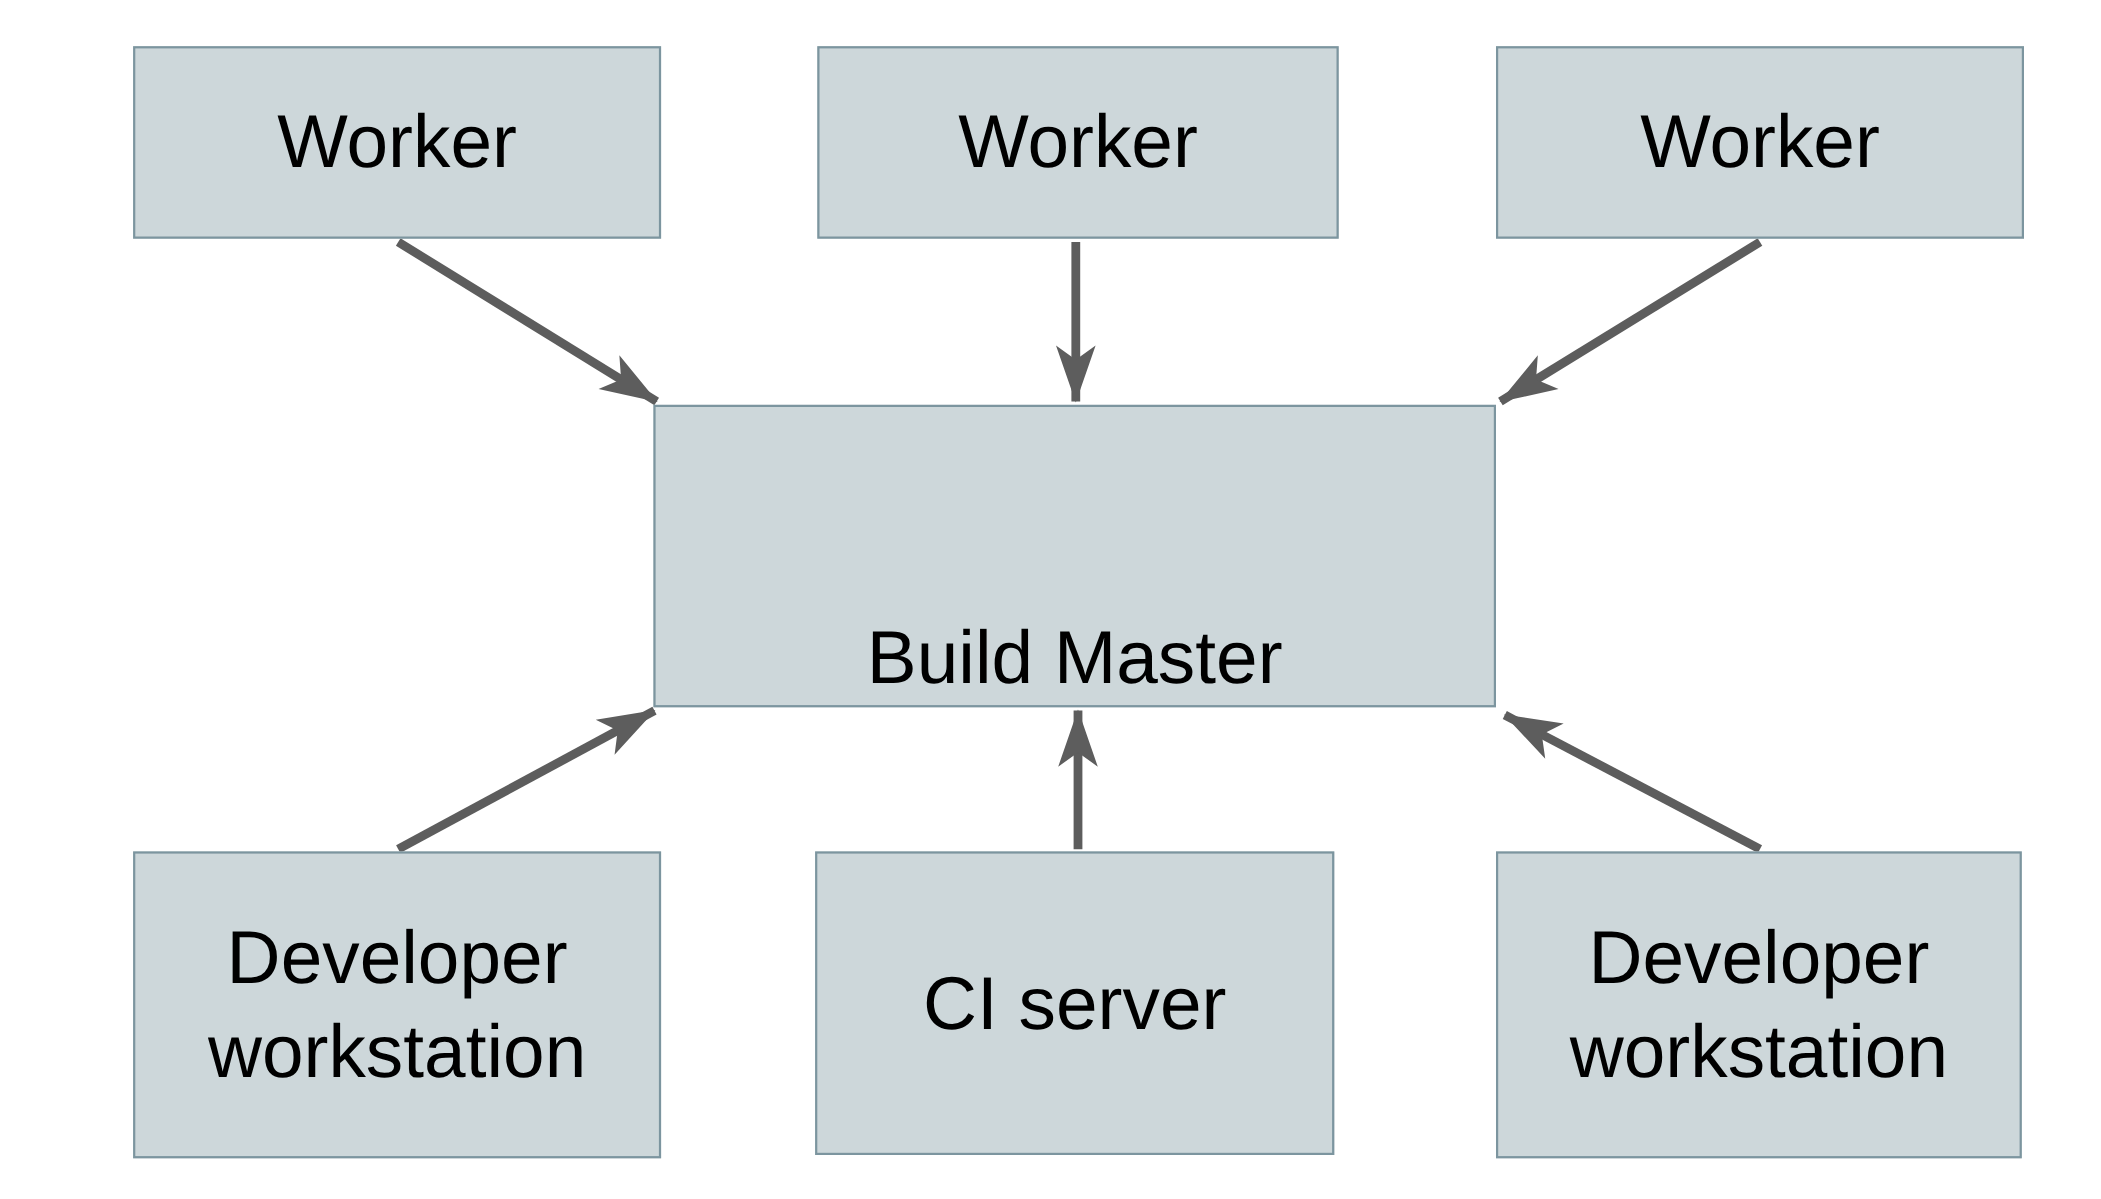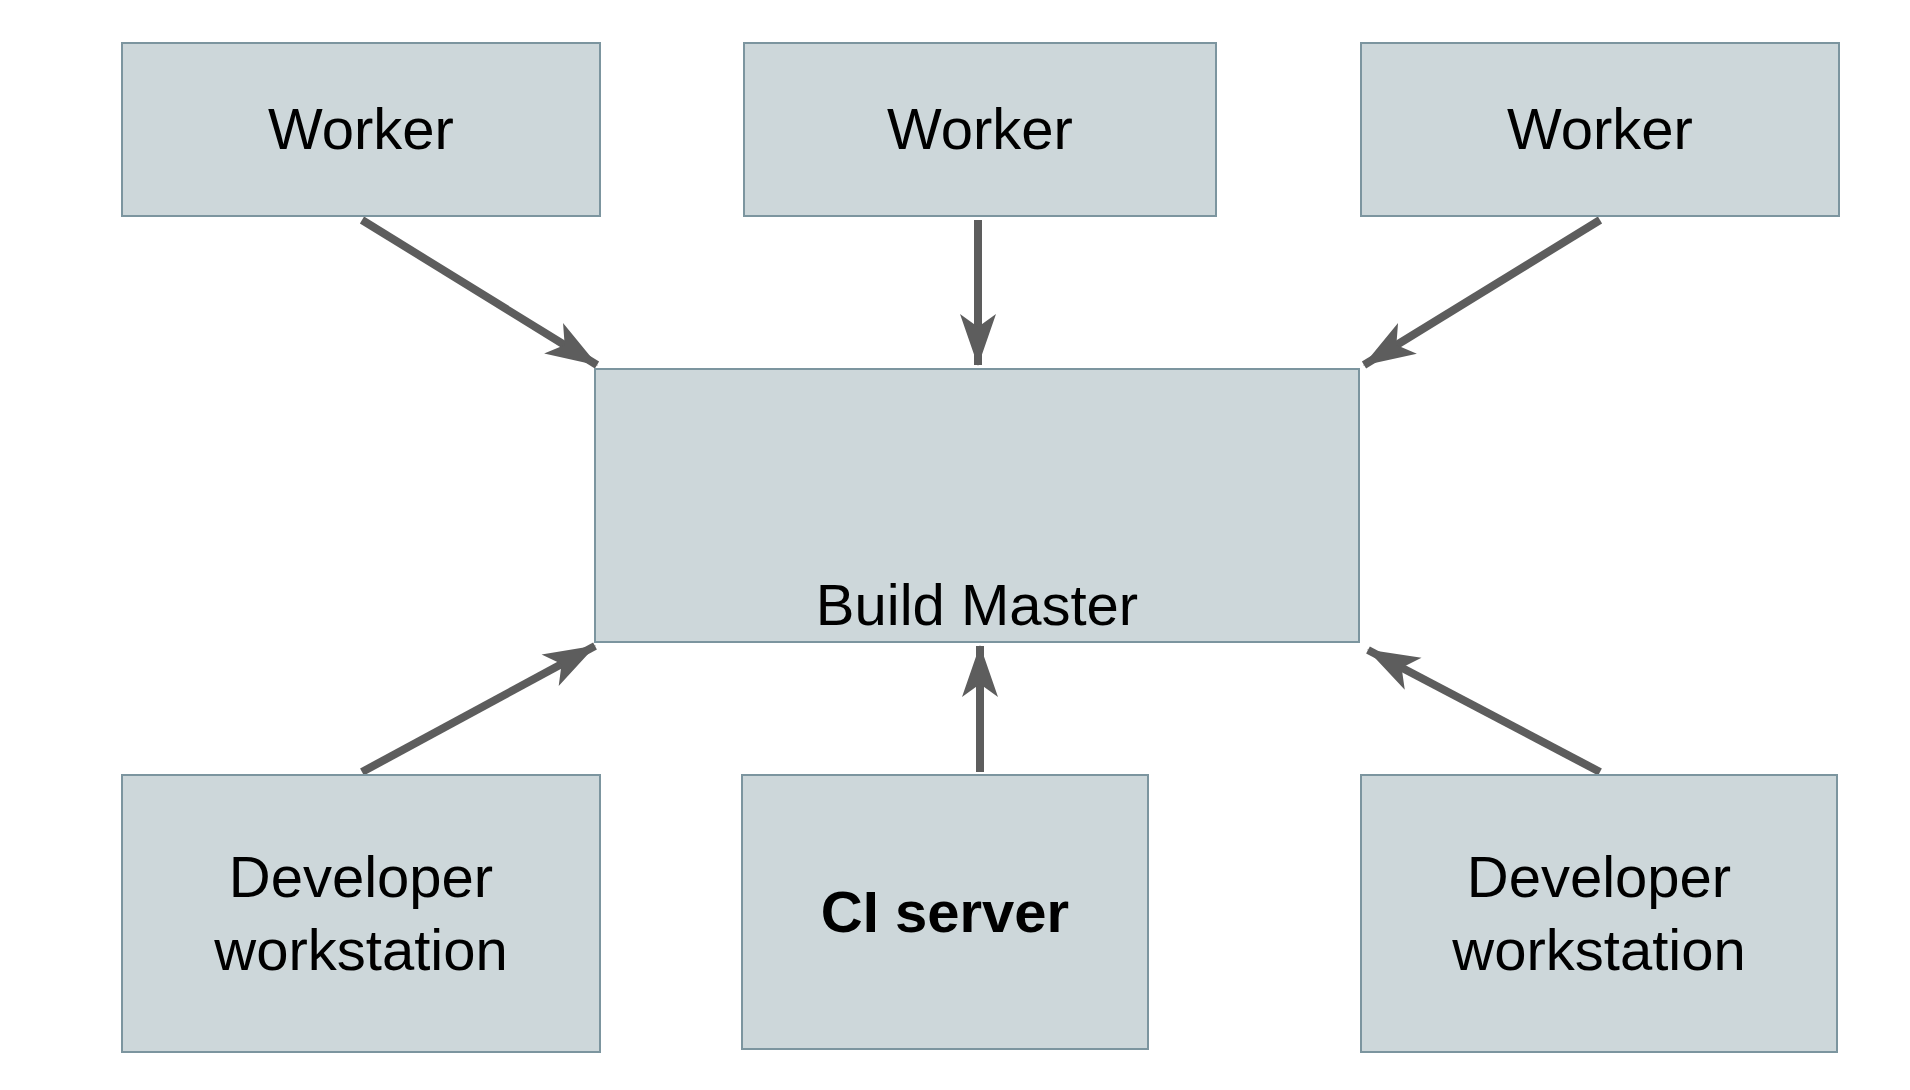--- a/index.html
+++ b/index.html
@@ -21,34 +21,34 @@
   }
   .node {
     position: absolute;
     background: var(--node-fill);
     border: 2.5px solid var(--node-border);
     display: flex;
     align-items: center;
     justify-content: center;
     text-align: center;
     color: var(--text);
-    font-size: 58px;
+    font-size: 68px;
     line-height: 1.25;
     letter-spacing: 0px;
   }
   .node .label { padding: 0 10px; }
   
   .n-worker-left   { left: 121px;  top: 42px;  width: 480px; height: 175px; }
   .n-worker-center { left: 743px;  top: 42px;  width: 474px; height: 175px; }
   .n-worker-right  { left: 1360px; top: 42px;  width: 480px; height: 175px; }
   
   .n-build-master  { left: 594px;  top: 368px; width: 766px; height: 275px; align-items: flex-end; }
   
   .n-dev-ws-left   { left: 121px;  top: 774px; width: 480px; height: 279px; }
-  .n-ci-server     { left: 741px;  top: 774px; width: 408px; height: 276px; font-weight: bold; }
+  .n-ci-server     { left: 741px;  top: 774px; width: 472px; height: 276px; }
   .n-dev-ws-right  { left: 1360px; top: 774px; width: 478px; height: 279px; }
 
   svg.edges {
     position: absolute;
     left: 0; top: 0;
     width: 1910px;
     height: 1090px;
     pointer-events: none;
   }
   svg.edges line {

